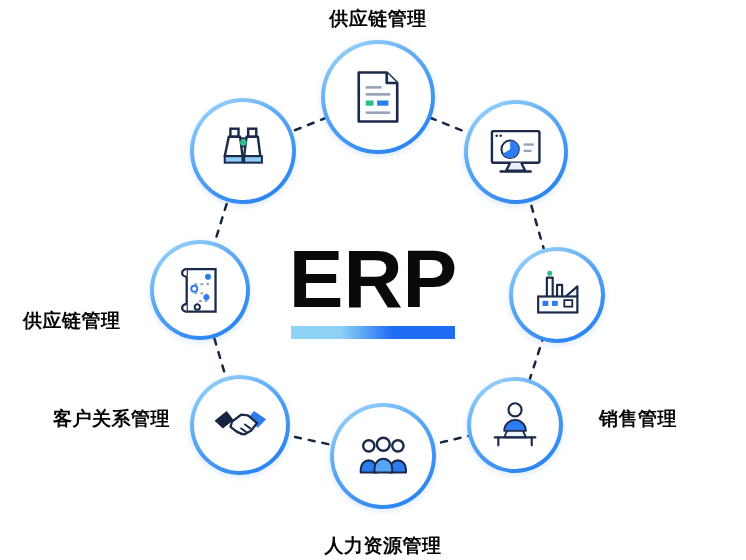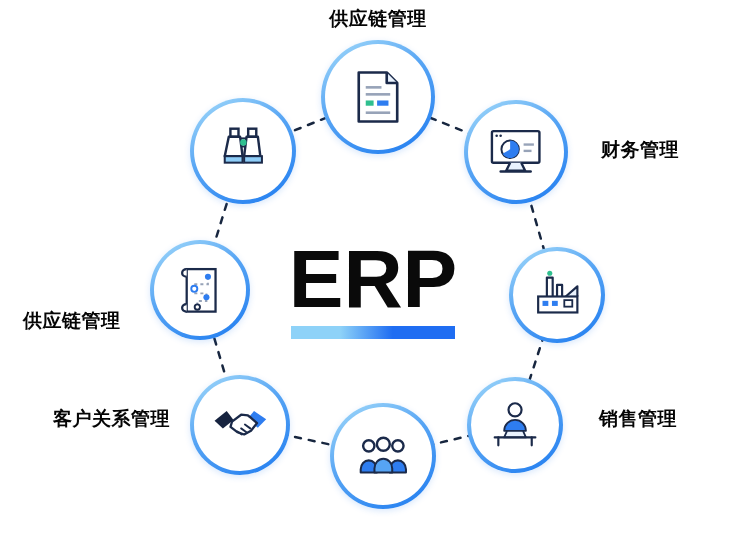--- a/index.html
+++ b/index.html
@@ -98,21 +98,20 @@
           <circle cx="33" cy="37" r="11" fill="#fff" stroke="var(--outline)" stroke-width="2.5"></circle>
           <path d="M33 37 V26 A11 11 0 1 1 23.5 42.5 Z" fill="var(--accent)"></path>
           <line x1="50" y1="31" x2="63" y2="31" stroke="#97a3b8" stroke-width="3"></line>
           <line x1="50" y1="39" x2="60" y2="39" stroke="#97a3b8" stroke-width="3"></line>
           <path d="M33 54 l-5 10 h24 l-5 -10" fill="#e9f2fd" stroke="var(--outline)" stroke-width="3" stroke-linejoin="round"></path>
           <line x1="21" y1="65" x2="59" y2="65" stroke="var(--outline)" stroke-width="3" stroke-linecap="round"></line>
         </svg>
       </div>
     </div>
   </div>
-  <div class="label" style="left:601px;top:137px;">财务管理</div>
 
   <div class="node" style="left:509px;top:247px;width:96px;height:96px;">
     <div class="ring">
       <div class="inner">
         <svg class="icon" viewBox="0 0 80 80">
           <circle cx="30" cy="10" r="3.5" fill="var(--green)"></circle>
           <path d="M26 42 V16 h8 v26" fill="#fff" stroke="var(--outline)" stroke-width="3" stroke-linejoin="round"></path>
           <path d="M40 42 V26 h7 v16" fill="#fff" stroke="var(--outline)" stroke-width="3" stroke-linejoin="round"></path>
           <path d="M52 42 L68 28 v14" fill="#e9f2fd" stroke="var(--outline)" stroke-width="3" stroke-linejoin="round"></path>
           <rect x="14" y="42" width="54" height="22" fill="#fff" stroke="var(--outline)" stroke-width="3"></rect>
@@ -147,20 +146,21 @@
           <circle cx="22" cy="27" r="7" fill="#fff" stroke="var(--outline)" stroke-width="3"></circle>
           <circle cx="58" cy="27" r="7" fill="#fff" stroke="var(--outline)" stroke-width="3"></circle>
           <circle cx="40" cy="25" r="8" fill="#fff" stroke="var(--outline)" stroke-width="3"></circle>
           <path d="M12 60 v-4 a10 11 0 0 1 20 0 v4 z" fill="var(--accent)" stroke="var(--outline)" stroke-width="2.5" stroke-linejoin="round"></path>
           <path d="M48 60 v-4 a10 11 0 0 1 20 0 v4 z" fill="var(--accent)" stroke="var(--outline)" stroke-width="2.5" stroke-linejoin="round"></path>
           <path d="M29 60 v-5 a11 12 0 0 1 22 0 v5 z" fill="var(--accent-mid)" stroke="var(--outline)" stroke-width="2.5" stroke-linejoin="round"></path>
         </svg>
       </div>
     </div>
   </div>
+  <div class="label" style="left:303px;top:533px;width:160px;text-align:center;">人力资源管理</div>
 
   <div class="node" style="left:190px;top:375px;width:100px;height:100px;">
     <div class="ring">
       <div class="inner">
         <svg class="icon" viewBox="0 0 80 80">
           <path d="M6 34 l16 -13 9 12 -14 11 z" fill="var(--navy)"></path>
           <path d="M74 32 l-16 -11 -9 11 14 11 z" fill="var(--accent)"></path>
           <path d="M29 35 l12 -9 9 1 4 3 8 7 -8 10 -9 5 -9 -3 -9 -7 z" fill="#fff" stroke="var(--outline)" stroke-width="3" stroke-linejoin="round"></path>
           <path d="M41 44 l7 5 M46 39 l7 5 M36 48 l6 4" stroke="var(--outline)" stroke-width="2.5" stroke-linecap="round" fill="none"></path>
         </svg>

